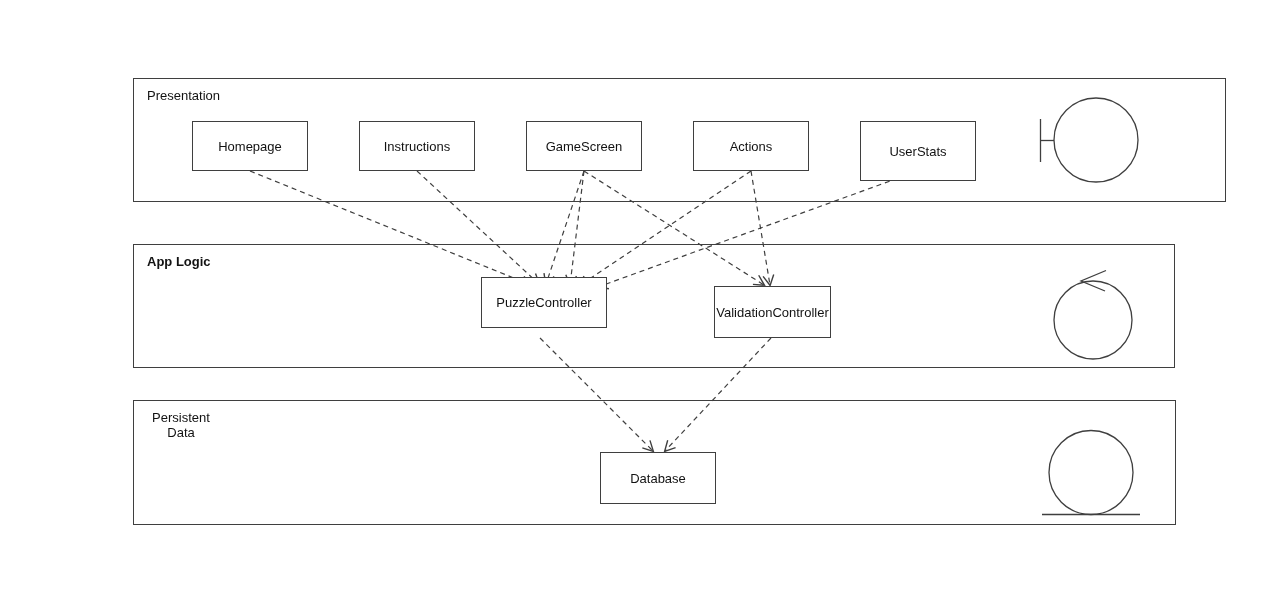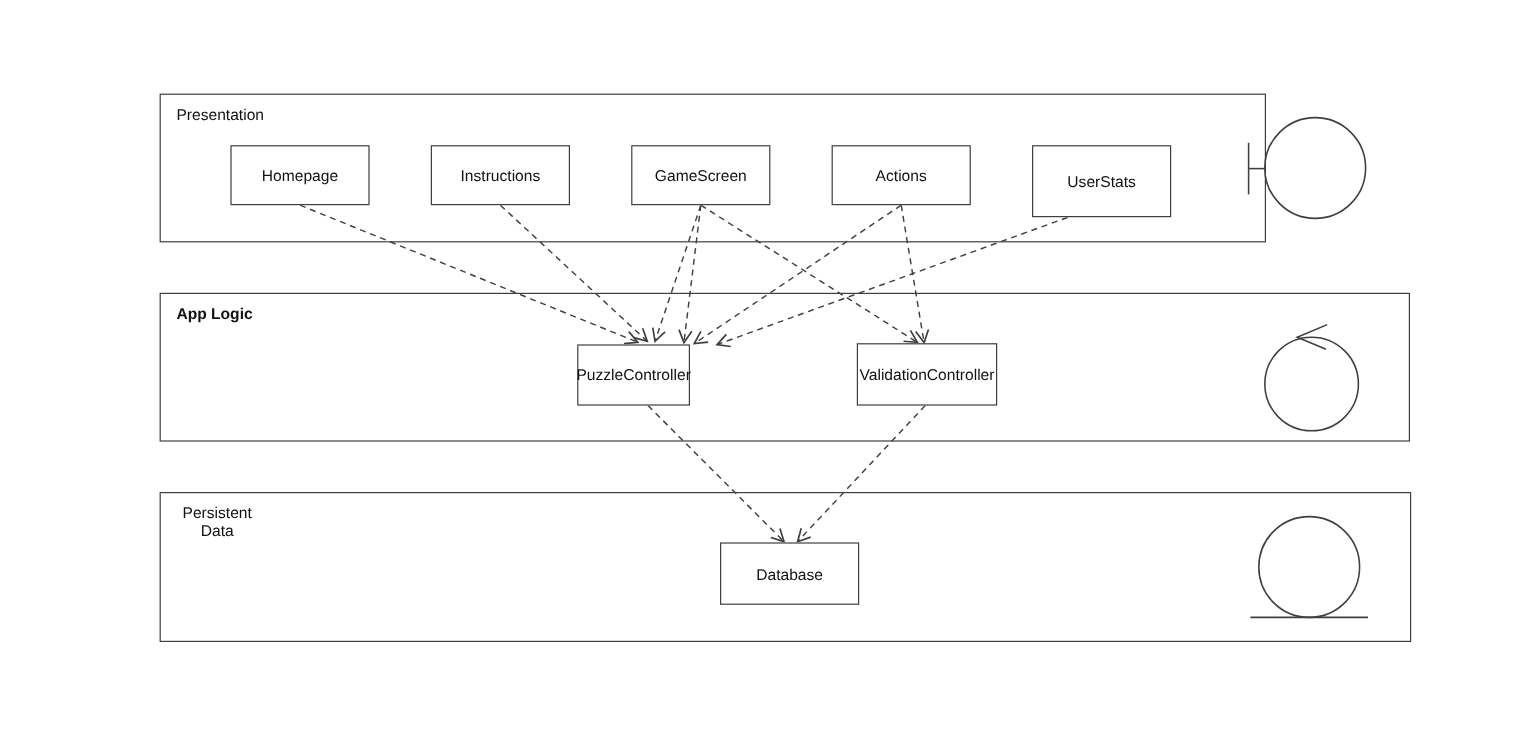--- a/index.html
+++ b/index.html
@@ -28,42 +28,42 @@
     font-size: 13px;
     color: #121212;
     white-space: nowrap;
   }
   .layer-label.wrap {
     white-space: normal;
     width: 68px;
     text-align: center;
     line-height: 15px;
   }
-  #layer-presentation { left: 133px; top: 78px;  width: 922px; height: 124px; }
+  #layer-presentation { left: 133px; top: 78px;  width: 1093px; height: 124px; }
   #layer-applogic     { left: 133px; top: 244px; width: 1042px; height: 124px; font-weight: bold; }
-  #layer-persistent   { left: 133px; top: 410px; width: 1043px; height: 125px; }
+  #layer-persistent   { left: 133px; top: 400px; width: 1043px; height: 125px; }
 
   .node {
     position: absolute;
     border: 1px solid #3f3f3f;
     background: #ffffff;
     box-sizing: border-box;
     display: flex;
     align-items: center;
     justify-content: center;
     font-size: 13px;
     color: #121212;
     text-align: left;
   }
   #node-homepage             { left: 192px; top: 121px; width: 116px; height: 50px; }
   #node-instructions         { left: 359px; top: 121px; width: 116px; height: 50px; }
   #node-gamescreen           { left: 526px; top: 121px; width: 116px; height: 50px; }
   #node-actions              { left: 693px; top: 121px; width: 116px; height: 50px; }
   #node-userstats            { left: 860px; top: 121px; width: 116px; height: 60px; }
-  #node-puzzlecontroller     { left: 481px; top: 287px; width: 94px; height: 51px; }
+  #node-puzzlecontroller     { left: 481px; top: 277px; width: 126px; height: 51px; }
   #node-validationcontroller { left: 714px; top: 286px; width: 117px; height: 52px; }
   #node-database             { left: 600px; top: 452px; width: 116px; height: 52px; }
 
   .overlay {
     position: absolute;
     left: 0; top: 0;
     width: 1280px;
     height: 609px;
     pointer-events: none;
   }

